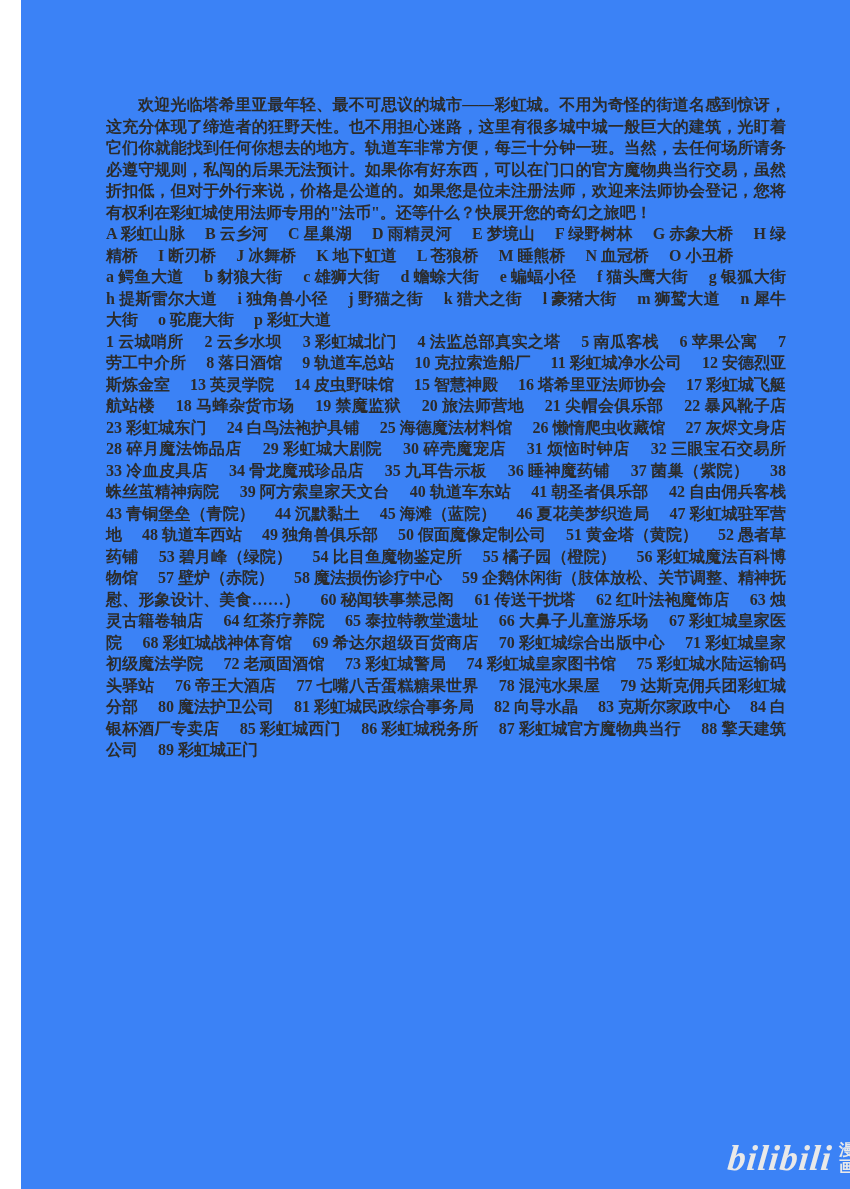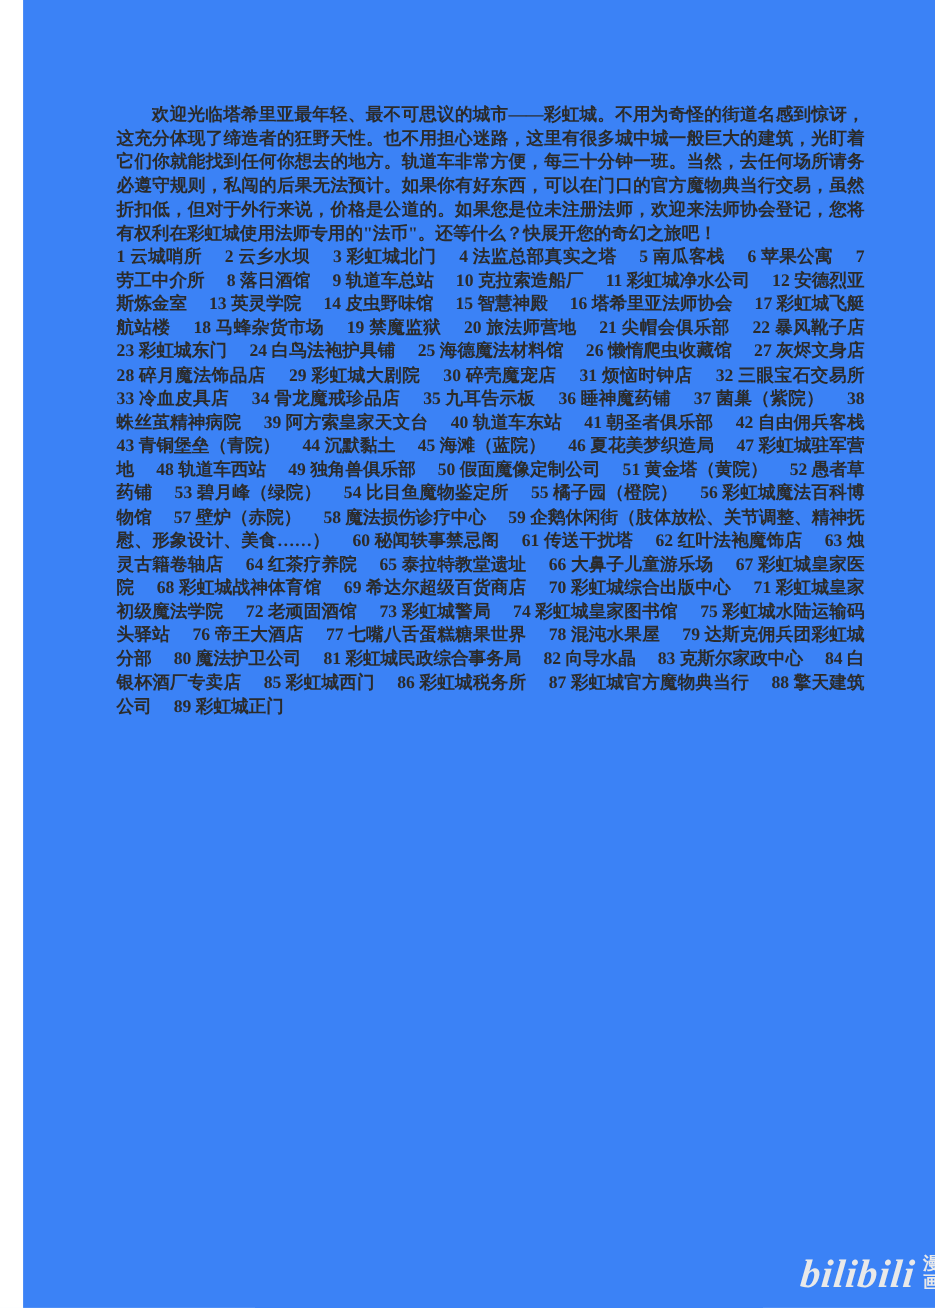--- a/index.html
+++ b/index.html
@@ -52,21 +52,23 @@
     text-align: center;
   }
 </style>
 </head>
 <body>
 
 <div class="page">
   <div class="content">
     <p class="intro">欢迎光临塔希里亚最年轻、最不可思议的城市——彩虹城。不用为奇怪的街道名感到惊讶，这充分体现了缔造者的狂野天性。也不用担心迷路，这里有很多城中城一般巨大的建筑，光盯着它们你就能找到任何你想去的地方。轨道车非常方便，每三十分钟一班。当然，去任何场所请务必遵守规则，私闯的后果无法预计。如果你有好东西，可以在门口的官方魔物典当行交易，虽然折扣低，但对于外行来说，价格是公道的。如果您是位未注册法师，欢迎来法师协会登记，您将有权利在彩虹城使用法师专用的"法币"。还等什么？快展开您的奇幻之旅吧！</p>
 
+    <p class="sec">A 彩虹山脉　 B 云乡河　 C 星巢湖　 D 雨精灵河　 E 梦境山　 F 绿野树林　 G 赤象大桥　 H 绿精桥　 I 断刃桥　 J 冰舞桥　 K 地下虹道　 L 苍狼桥　 M 睡熊桥　 N 血冠桥　 O 小丑桥</p>
 
+    <p class="sec">a 鳄鱼大道　 b 豺狼大街　 c 雄狮大街　 d 蟾蜍大街　 e 蝙蝠小径　 f 猫头鹰大街　 g 银狐大街　 h 提斯雷尔大道　 i 独角兽小径　 j 野猫之街　 k 猎犬之街　 l 豪猪大街　 m 狮鹫大道　 n 犀牛大街　 o 驼鹿大街　 p 彩虹大道</p>
 
     <p class="sec">1 云城哨所　 2 云乡水坝　 3 彩虹城北门　 4 法监总部真实之塔　 5 南瓜客栈　 6 苹果公寓　 7 劳工中介所　 8 落日酒馆　 9 轨道车总站　 10 克拉索造船厂　 11 彩虹城净水公司　 12 安德烈亚斯炼金室　 13 英灵学院　 14 皮虫野味馆　 15 智慧神殿　 16 塔希里亚法师协会　 17 彩虹城飞艇航站楼　 18 马蜂杂货市场　 19 禁魔监狱　 20 旅法师营地　 21 尖帽会俱乐部　 22 暴风靴子店　 23 彩虹城东门　 24 白鸟法袍护具铺　 25 海德魔法材料馆　 26 懒惰爬虫收藏馆　 27 灰烬文身店　 28 碎月魔法饰品店　 29 彩虹城大剧院　 30 碎壳魔宠店　 31 烦恼时钟店　 32 三眼宝石交易所　 33 冷血皮具店　 34 骨龙魔戒珍品店　 35 九耳告示板　 36 睡神魔药铺　 37 菌巢（紫院）　 38 蛛丝茧精神病院　 39 阿方索皇家天文台　 40 轨道车东站　 41 朝圣者俱乐部　 42 自由佣兵客栈　 43 青铜堡垒（青院）　 44 沉默黏土　 45 海滩（蓝院）　 46 夏花美梦织造局　 47 彩虹城驻军营地　 48 轨道车西站　 49 独角兽俱乐部　 50 假面魔像定制公司　 51 黄金塔（黄院）　 52 愚者草药铺　 53 碧月峰（绿院）　 54 比目鱼魔物鉴定所　 55 橘子园（橙院）　 56 彩虹城魔法百科博物馆　 57 壁炉（赤院）　 58 魔法损伤诊疗中心　 59 企鹅休闲街（肢体放松、关节调整、精神抚慰、形象设计、美食……）　 60 秘闻轶事禁忌阁　 61 传送干扰塔　 62 红叶法袍魔饰店　 63 烛灵古籍卷轴店　 64 红茶疗养院　 65 泰拉特教堂遗址　 66 大鼻子儿童游乐场　 67 彩虹城皇家医院　 68 彩虹城战神体育馆　 69 希达尔超级百货商店　 70 彩虹城综合出版中心　 71 彩虹城皇家初级魔法学院　 72 老顽固酒馆　 73 彩虹城警局　 74 彩虹城皇家图书馆　 75 彩虹城水陆运输码头驿站　 76 帝王大酒店　 77 七嘴八舌蛋糕糖果世界　 78 混沌水果屋　 79 达斯克佣兵团彩虹城分部　 80 魔法护卫公司　 81 彩虹城民政综合事务局　 82 向导水晶　 83 克斯尔家政中心　 84 白银杯酒厂专卖店　 85 彩虹城西门　 86 彩虹城税务所　 87 彩虹城官方魔物典当行　 88 擎天建筑公司　 89 彩虹城正门</p>
 
   </div>
 
   <div class="watermark">
     <span class="wm-logo">bilibili</span>
     <span class="wm-badge">
       <span>漫</span>
       <span>画</span>

